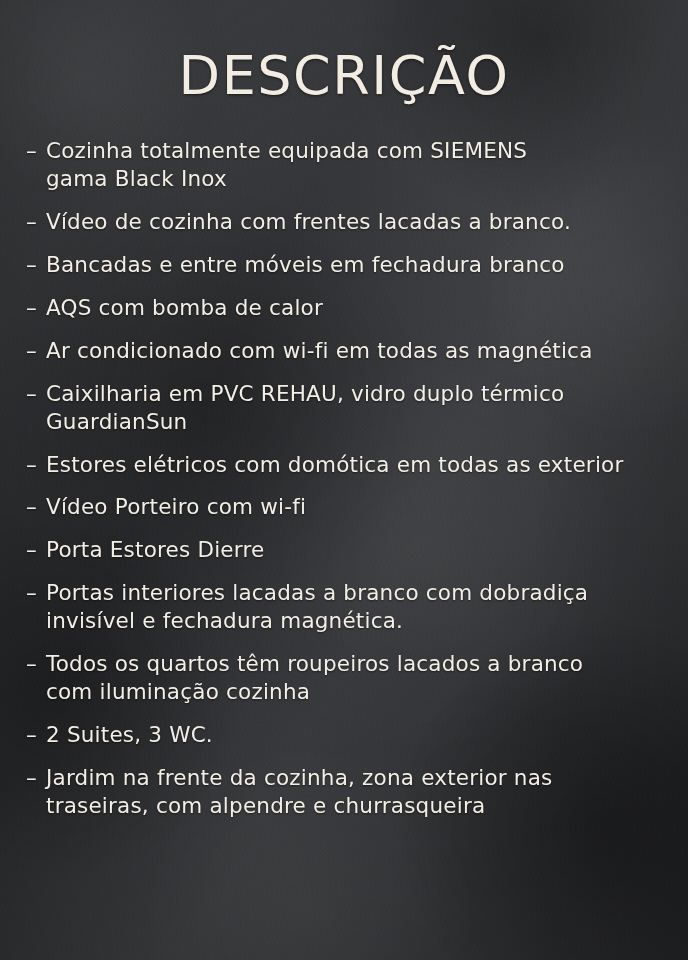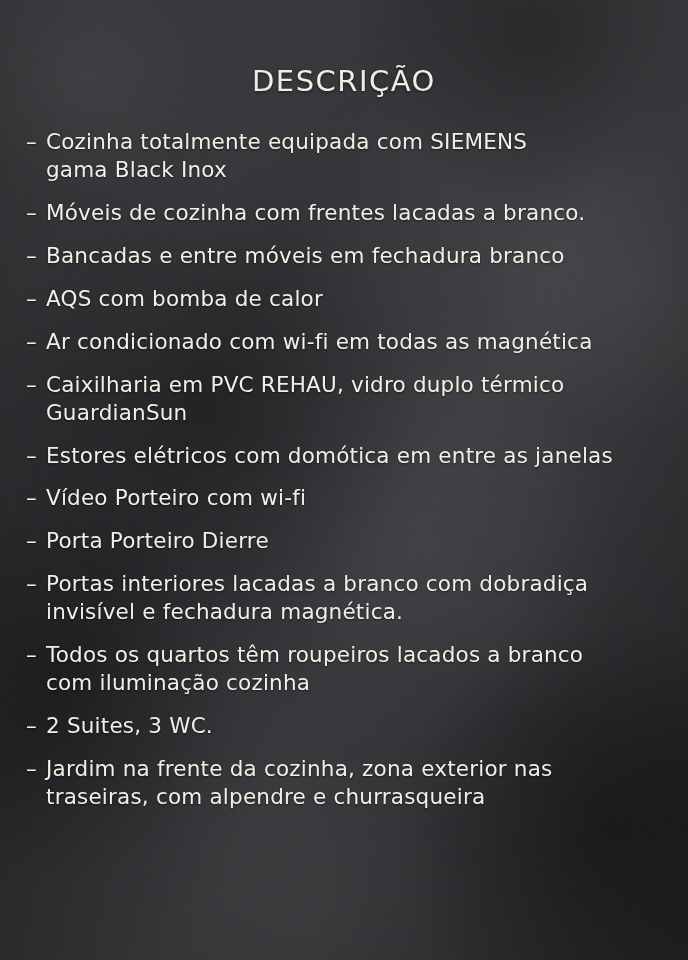--- a/index.html
+++ b/index.html
@@ -53,25 +53,25 @@
   }
 
   .content {
     position: relative;
     z-index: 3;
     padding: 0 26px;
   }
 
   .title {
     margin: 0;
-    padding-top: 64px;
+    padding-top: 44px;
     text-align: center;
     color: #f2ece2;
     font-family: "DejaVu Sans", sans-serif;
-    font-size: 29px;
+    font-size: 54px;
     font-weight: 400;
     letter-spacing: 1.5px;
     text-shadow: 0 1px 3px rgba(0,0,0,0.55);
   }
 
   .list {
     list-style: none;
     margin: 0;
     padding: 30px 0 0 0;
   }
@@ -107,50 +107,50 @@
     <h1 class="title">DESCRIÇÃO</h1>
 
     <ul class="list">
       <li class="item">
         <span class="dash">–</span>
         <span class="item-text">Cozinha totalmente equipada com SIEMENS
 gama Black Inox</span>
       </li>
       <li class="item">
         <span class="dash">–</span>
-        <span class="item-text">Móveis de cozinha com frentes lacadas a branco.</span>
+        <span class="item-text">Vídeo de cozinha com frentes lacadas a branco.</span>
       </li>
       <li class="item">
         <span class="dash">–</span>
         <span class="item-text">Bancadas e entre móveis em fechadura branco</span>
       </li>
       <li class="item">
         <span class="dash">–</span>
         <span class="item-text">AQS com bomba de calor</span>
       </li>
       <li class="item">
         <span class="dash">–</span>
         <span class="item-text">Ar condicionado com wi-fi em todas as magnética</span>
       </li>
       <li class="item">
         <span class="dash">–</span>
         <span class="item-text">Caixilharia em PVC REHAU, vidro duplo térmico
 GuardianSun</span>
       </li>
       <li class="item">
         <span class="dash">–</span>
-        <span class="item-text">Estores elétricos com domótica em entre as janelas</span>
+        <span class="item-text">Estores elétricos com domótica em todas as exterior</span>
       </li>
       <li class="item">
         <span class="dash">–</span>
         <span class="item-text">Vídeo Porteiro com wi-fi</span>
       </li>
       <li class="item">
         <span class="dash">–</span>
-        <span class="item-text">Porta Porteiro Dierre</span>
+        <span class="item-text">Porta Estores Dierre</span>
       </li>
       <li class="item">
         <span class="dash">–</span>
         <span class="item-text">Portas interiores lacadas a branco com dobradiça
 invisível e fechadura magnética.</span>
       </li>
       <li class="item">
         <span class="dash">–</span>
         <span class="item-text">Todos os quartos têm roupeiros lacados a branco
 com iluminação cozinha</span>

